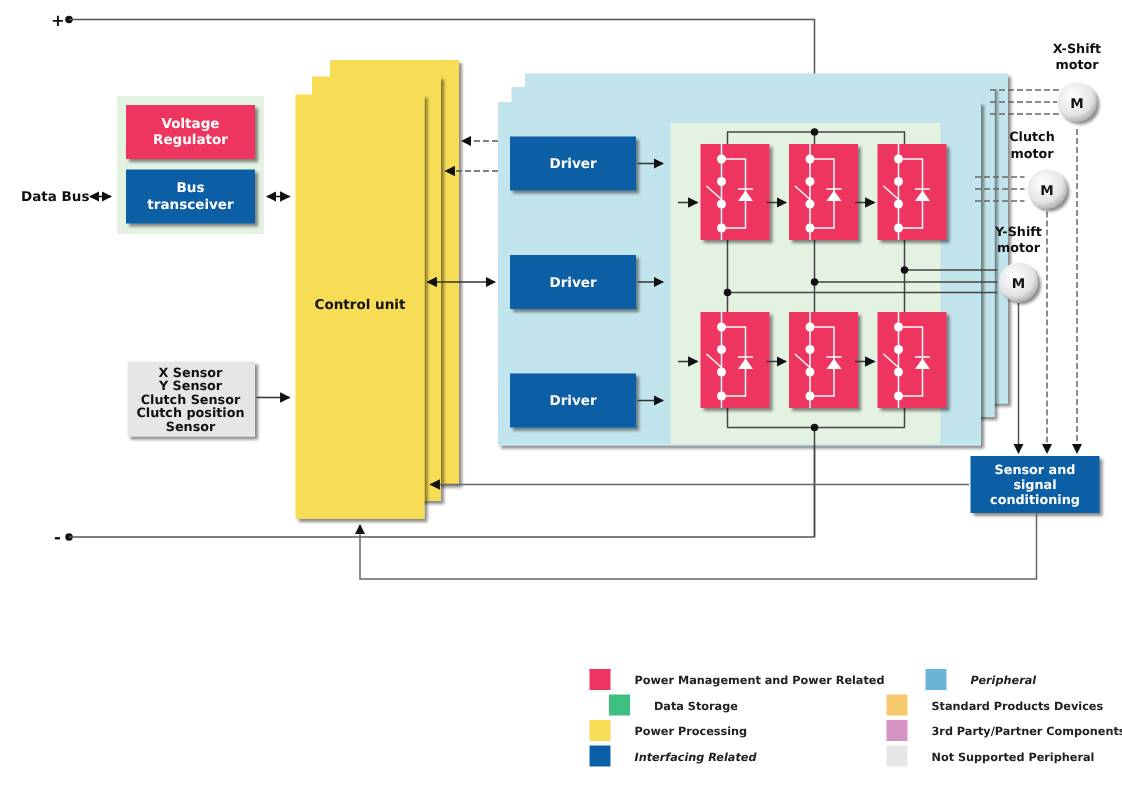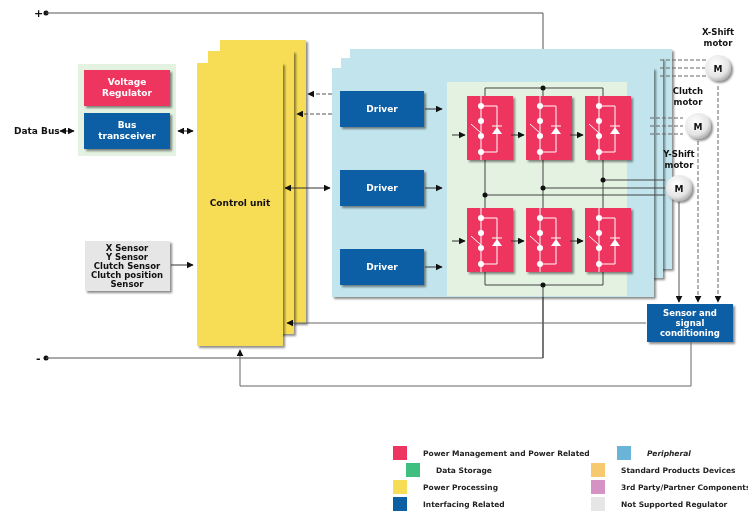--- a/index.html
+++ b/index.html
@@ -196,33 +196,33 @@
     <span>Power Management and Power Related</span>
   </div>
   <div class="legend-item" style="left:393px; top:463px;margin-left:13px;">
     <span class="legend-swatch" style="background:#3fbf7f"></span>
     <span>Data Storage</span>
   </div>
   <div class="legend-item" style="left:393px; top:480px;">
     <span class="legend-swatch" style="background:#f7dc55"></span>
     <span>Power Processing</span>
   </div>
-  <div class="legend-item" style="left:393px; top:497px;">
+  <div class="legend-item" style="left:393px; top:497px;font-style:italic;">
     <span class="legend-swatch" style="background:#0b5fa5"></span>
     <span>Interfacing Related</span>
   </div>
   <div class="legend-item" style="left:617px; top:446px;font-style:italic;">
     <span class="legend-swatch" style="background:#6ab4d8"></span>
     <span>Peripheral</span>
   </div>
   <div class="legend-item" style="left:591px; top:463px;text-align:center;">
     <span class="legend-swatch" style="background:#f7c96e"></span>
     <span>Standard Products Devices</span>
   </div>
   <div class="legend-item" style="left:591px; top:480px;">
     <span class="legend-swatch" style="background:#d493c2"></span>
     <span>3rd Party/Partner Components</span>
   </div>
   <div class="legend-item" style="left:591px; top:497px;">
     <span class="legend-swatch" style="background:#e6e6e6"></span>
-    <span>Not Supported Regulator</span>
+    <span>Not Supported Peripheral</span>
   </div>
 </div>
 
 </body></html>

